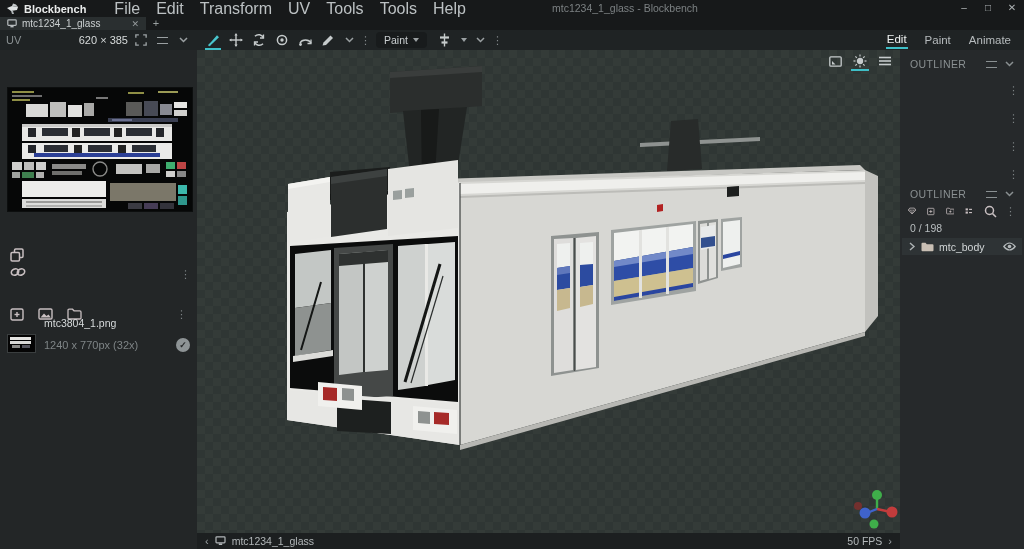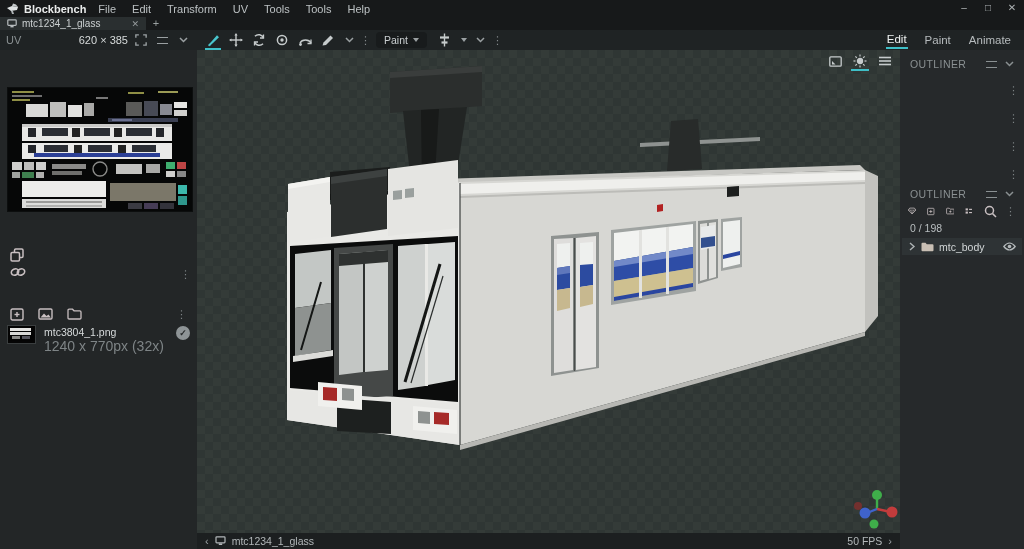--- a/index.html
+++ b/index.html
@@ -8,22 +8,22 @@
     position:relative; width:1024px; height:549px; overflow:hidden;
     background:#141617; font-family:"Liberation Sans",sans-serif;
     color:#c6cbcc; -webkit-font-smoothing:antialiased; user-select:none;
   }
   svg { display:block; }
 
   
   .titlebar { position:absolute; left:0; top:0; width:1024px; height:17px;
     background:#17191a; display:flex; align-items:center; }
   .logo { margin-left:6px; display:flex; align-items:center; }
-  .app-name { font-size:11px; font-weight:bold; color:#e9ebeb; margin:0 4px 0 5px; }
-  .menu-item { font-size:11px; color:#bcc1c3; padding:0 8px; cursor:default; }
+  .app-name { font-size:11px; font-weight:bold; color:#e9ebeb; margin:0 20px 0 5px; }
+  .menu-item { font-size:16px; color:#bcc1c3; padding:0 8px; cursor:default; }
   .win-title { position:absolute; left:552px; top:0; line-height:17px;
     font-size:10.5px; color:#7c8183; }
   .win-controls { margin-left:auto; display:flex; height:17px; }
   .win-btn { width:24px; text-align:center; line-height:16px; font-size:10px; color:#aeb3b5; }
 
   
   .tabbar { position:absolute; left:0; top:17px; width:1024px; height:13px;
     background:#17191a; display:flex; align-items:stretch; }
   .tab { display:flex; align-items:center; gap:5px; background:#2a2f30;
     padding:0 7px; font-size:10px; color:#ccd1d2; }
@@ -55,25 +55,25 @@
     background:#070808; outline:1px solid #0c0e0e; }
   .lp-icon { position:absolute; left:10px; width:16px; height:16px; }
   .lp-dots { position:absolute; right:6px; color:#7c8284; font-size:11px; }
   .panel-header { position:absolute; left:0; width:100%; height:16px; display:flex;
     align-items:center; padding:0 10px; gap:7px; font-size:10.5px; letter-spacing:.4px; color:#8a9092; }
   .ph-right { margin-left:auto; display:flex; align-items:center; gap:8px; }
   .eq-icon { width:11px; height:7px; border-top:1.6px solid #8a9092; border-bottom:1.6px solid #8a9092; }
   .tex-toolbar { position:absolute; left:4px; top:255px; width:189px; height:18px;
     display:flex; align-items:center; gap:14px; padding:0 6px; }
   .texture-item { position:absolute; left:0; top:276px; width:198px; height:26px;
-    display:flex; align-items:flex-start; padding:0 8px; gap:9px; }
+    display:flex; align-items:flex-end; padding:0 8px; gap:9px; }
   .tex-thumb { width:27px; height:17px; background:#050505; outline:1px solid #3a3e3f; }
   .tex-texts { display:flex; flex-direction:column; line-height:1.15; }
   .tex-name { font-size:10.5px; color:#d6dadb; }
-  .tex-meta { font-size:14px; color:#7e8486; }
+  .tex-meta { font-size:11px; color:#7e8486;margin-top:10px; }
   .tex-check { margin-left:auto; width:14px; height:14px; border-radius:50%;
     background:#8e9496; color:#26292a; font-size:9px; font-weight:bold;
     display:flex; align-items:center; justify-content:center; }
 
   
   .viewport { position:absolute; left:197px; top:50px; width:703px; height:483px;
     background:
       repeating-conic-gradient(#343b38 0% 25%, #2f3634 25% 50%) 0 0/16px 16px; }
   .scene { position:absolute; inset:0; }
   .vp-icons { position:absolute; top:3px; right:6px; display:flex; align-items:center; gap:7px; }
@@ -112,20 +112,21 @@
         </svg>
     </span>
     <span class="app-name">Blockbench</span>
     <span class="menu-item">File</span>
     <span class="menu-item">Edit</span>
     <span class="menu-item">Transform</span>
     <span class="menu-item">UV</span>
     <span class="menu-item">Tools</span>
     <span class="menu-item">Tools</span>
     <span class="menu-item">Help</span>
+    <span class="win-title">mtc1234_1_glass - Blockbench</span>
     <span class="win-controls">
       <span class="win-btn">–</span>
       <span class="win-btn">□</span>
       <span class="win-btn">✕</span>
     </span>
   </div>
 
   <div class="tabbar">
     <div class="tab">
       <svg width="10" height="9" viewBox="0 0 10 9">

